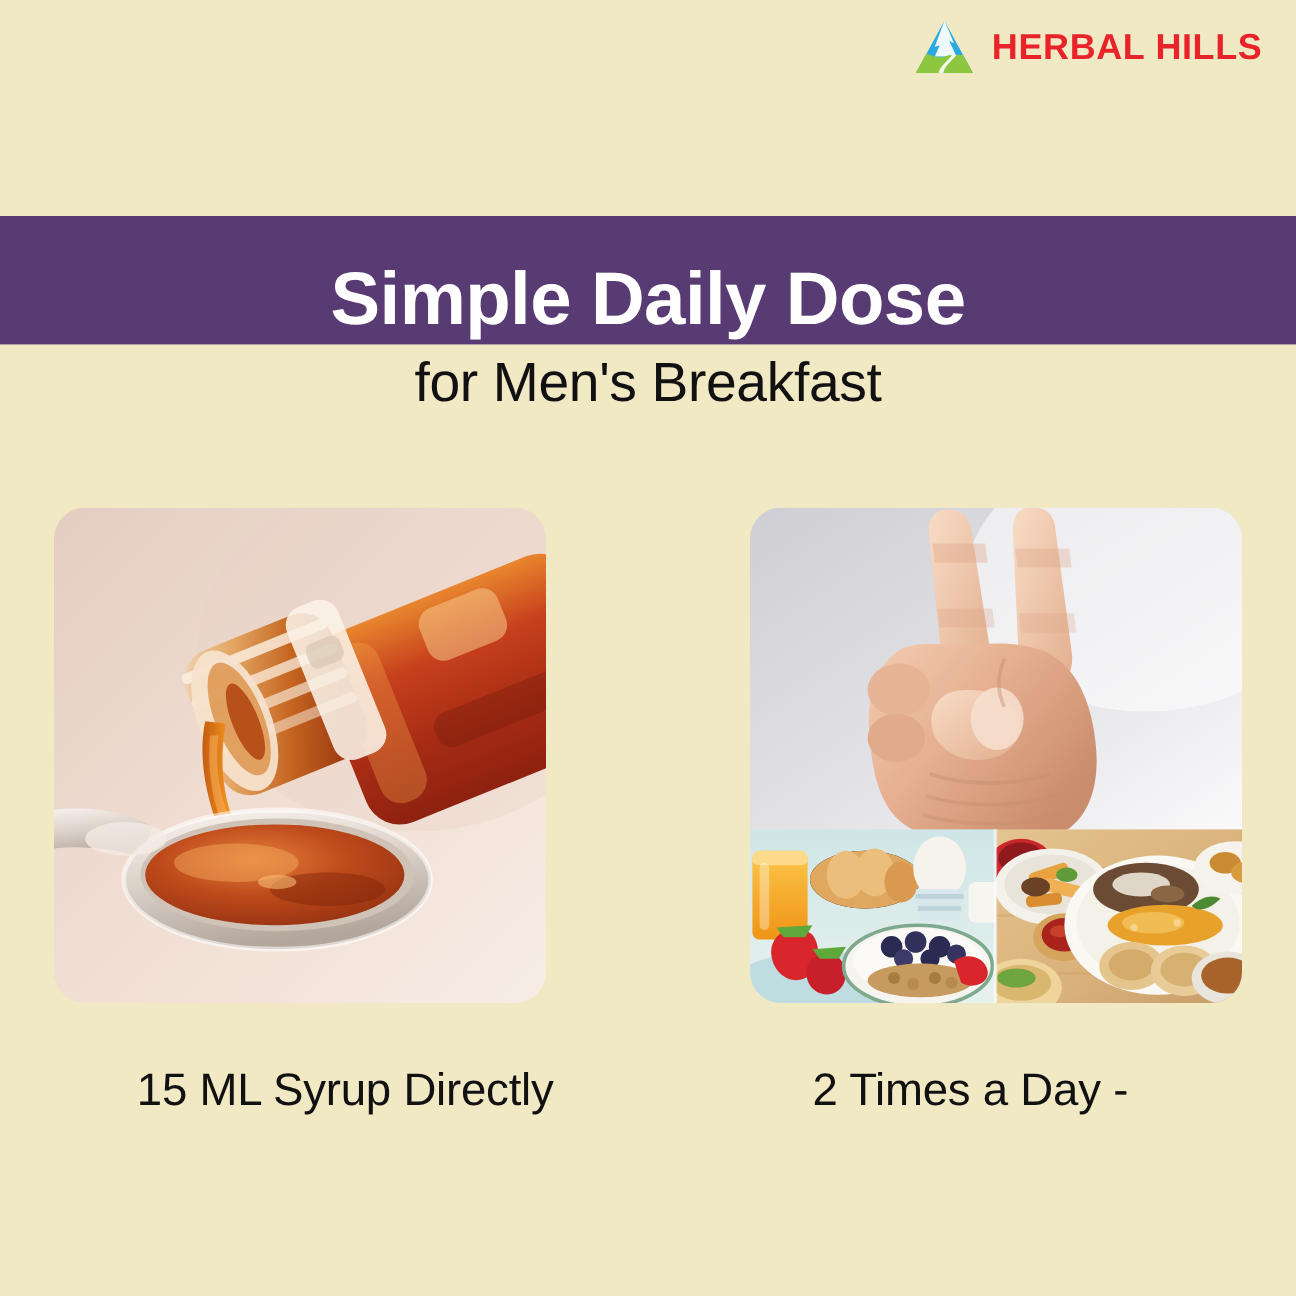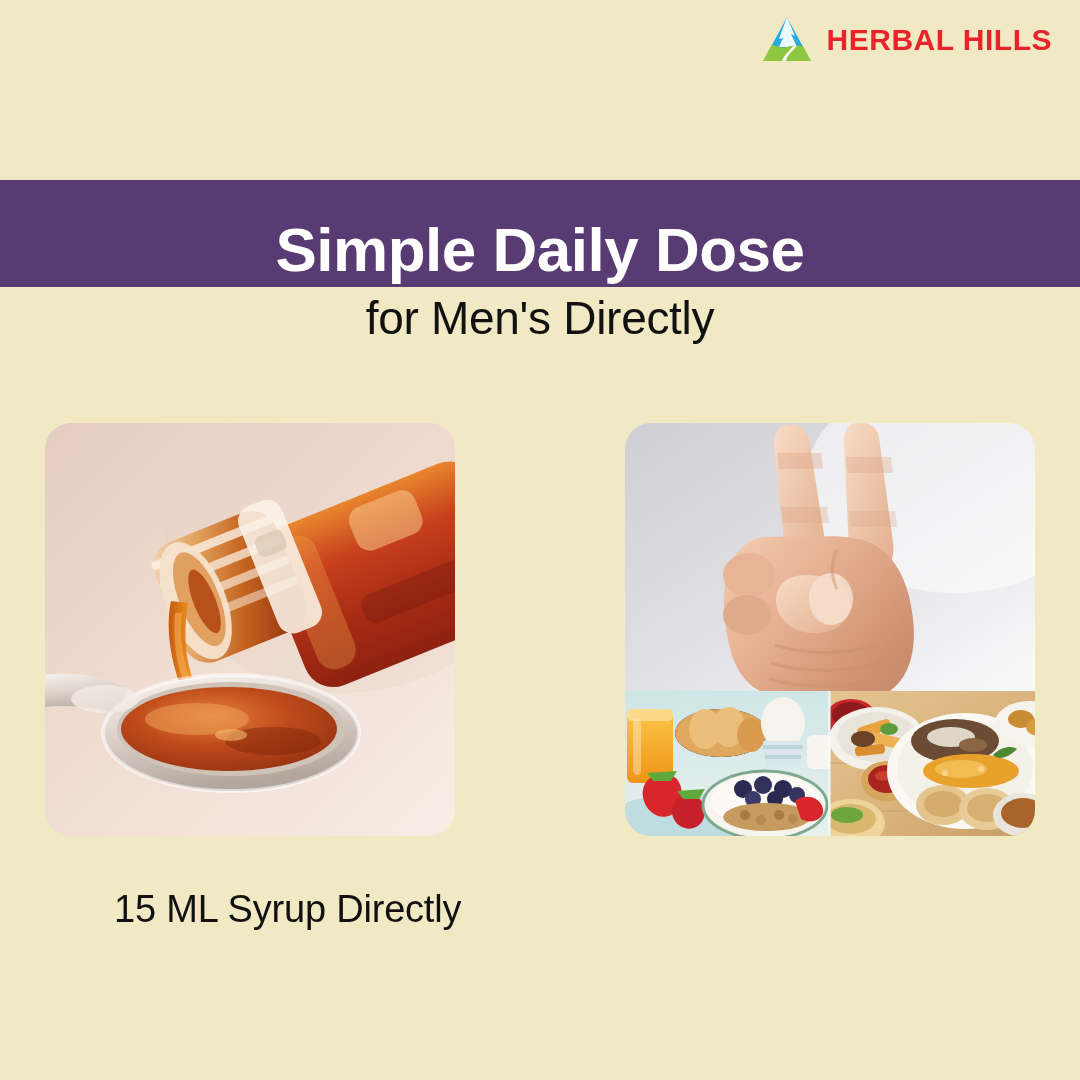--- a/index.html
+++ b/index.html
@@ -134,21 +134,21 @@
       </g>
     </svg>
   </span>
   <span class="logo-text">HERBAL HILLS</span>
 </div>
 
 <div class="title-banner">
   <div class="title-text">Simple Daily Dose</div>
 </div>
 
-<div class="subtitle-text">for Men's Directly</div>
+<div class="subtitle-text">for Men's Breakfast</div>
 
 <div class="cards">
 
   <div class="card card-left">
     <svg viewBox="0 0 410 413" xmlns="http://www.w3.org/2000/svg" preserveAspectRatio="xMidYMid slice">
       <defs>
         <linearGradient id="bgSyrup" x1="0" y1="0" x2="1" y2="1">
           <stop offset="0%" stop-color="#E4CDC0"></stop>
           <stop offset="45%" stop-color="#F0DCD1"></stop>
           <stop offset="100%" stop-color="#F7EDE6"></stop>
@@ -398,14 +398,15 @@
       <rect x="203" y="268" width="3" height="145" fill="#FFFFFF" opacity="0.5"></rect>
     </svg>
   </div>
 </div>
 
 <div class="captions">
   <div class="caption caption-left">
     <span class="line">15 ML Syrup Directly</span>
   </div>
   <div class="caption caption-right">
+    <span class="line">2 Times a Day -</span>
   </div>
 </div>
 
 </body></html>

